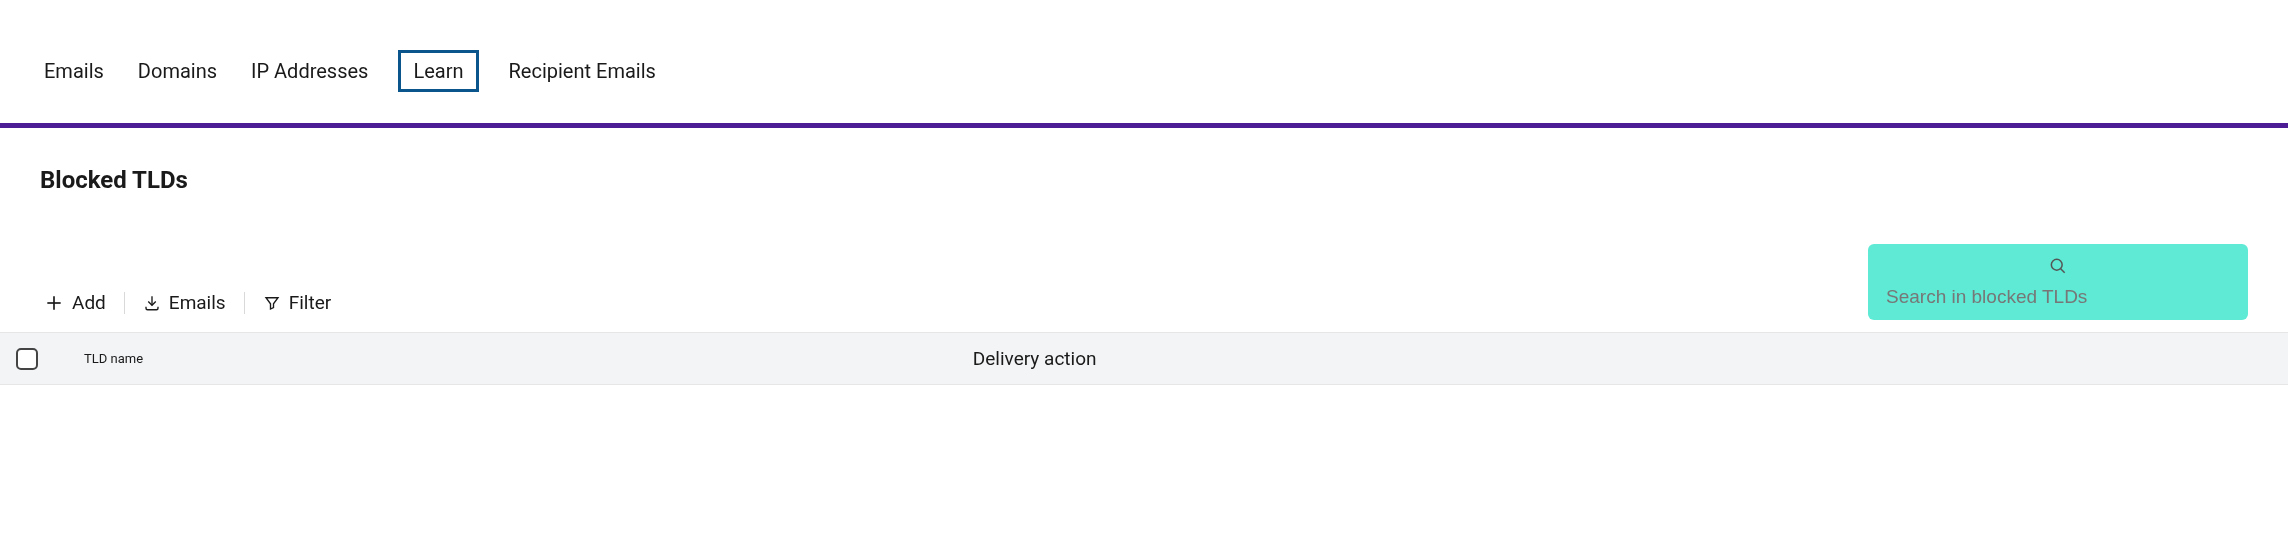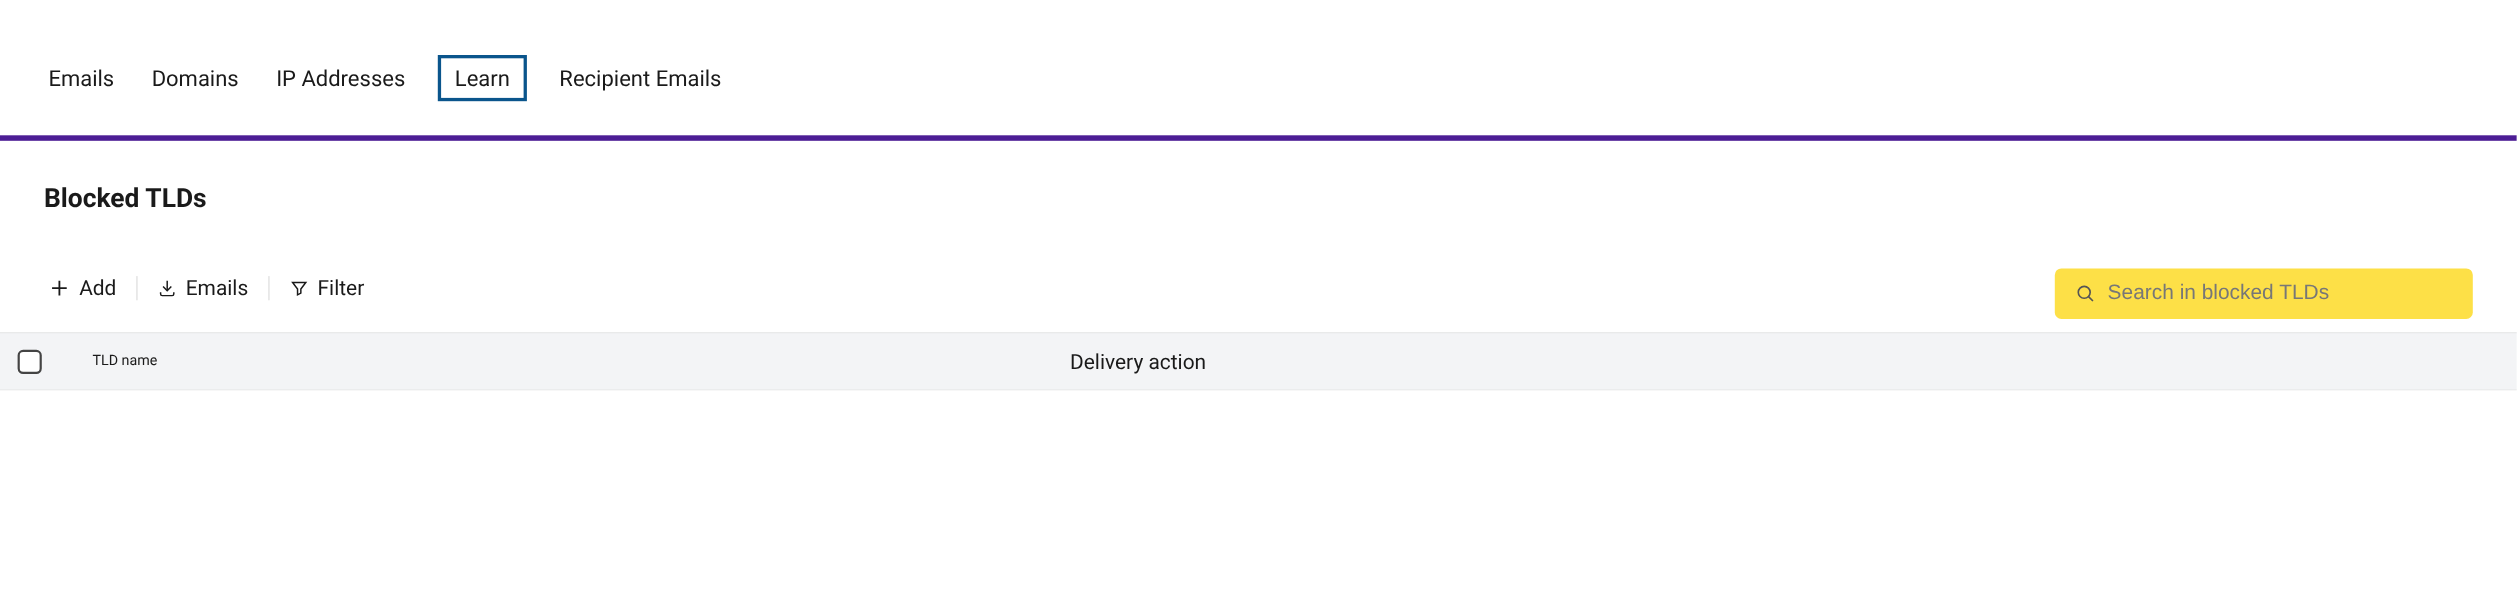--- a/index.html
+++ b/index.html
@@ -47,21 +47,21 @@
     .learn-more {
       display: inline-block;
       margin-top: 4px;
       margin-left: 6px;
       font-size: 19px;
       color: #3b8ae6;
       cursor: pointer;
     }
     .toolbar-row {
       display: flex;
-      align-items: flex-start;
+      align-items: flex-end;
       justify-content: space-between;
       margin-top: 50px;
       padding: 0 0 12px 0;
     }
     .toolbar-left {
       display: flex;
       align-items: center;
       gap: 14px;
     }
     .tbtn {
@@ -88,24 +88,25 @@
     }
     .icon-plus {
       width: 20px;
       height: 20px;
       stroke-width: 2;
     }
     .search-box {
       display: flex;
       align-items: center;
       gap: 10px;
-      background: #fde047;
+      background: #5eead4;
       border-radius: 6px;
       padding: 12px 18px;
       width: 380px;
+      flex-direction: column;
     }
     .search-box .icon-svg {
       width: 20px;
       height: 20px;
       stroke: #555;
     }
     .search-input {
       border: none;
       outline: none;
       background: transparent;

